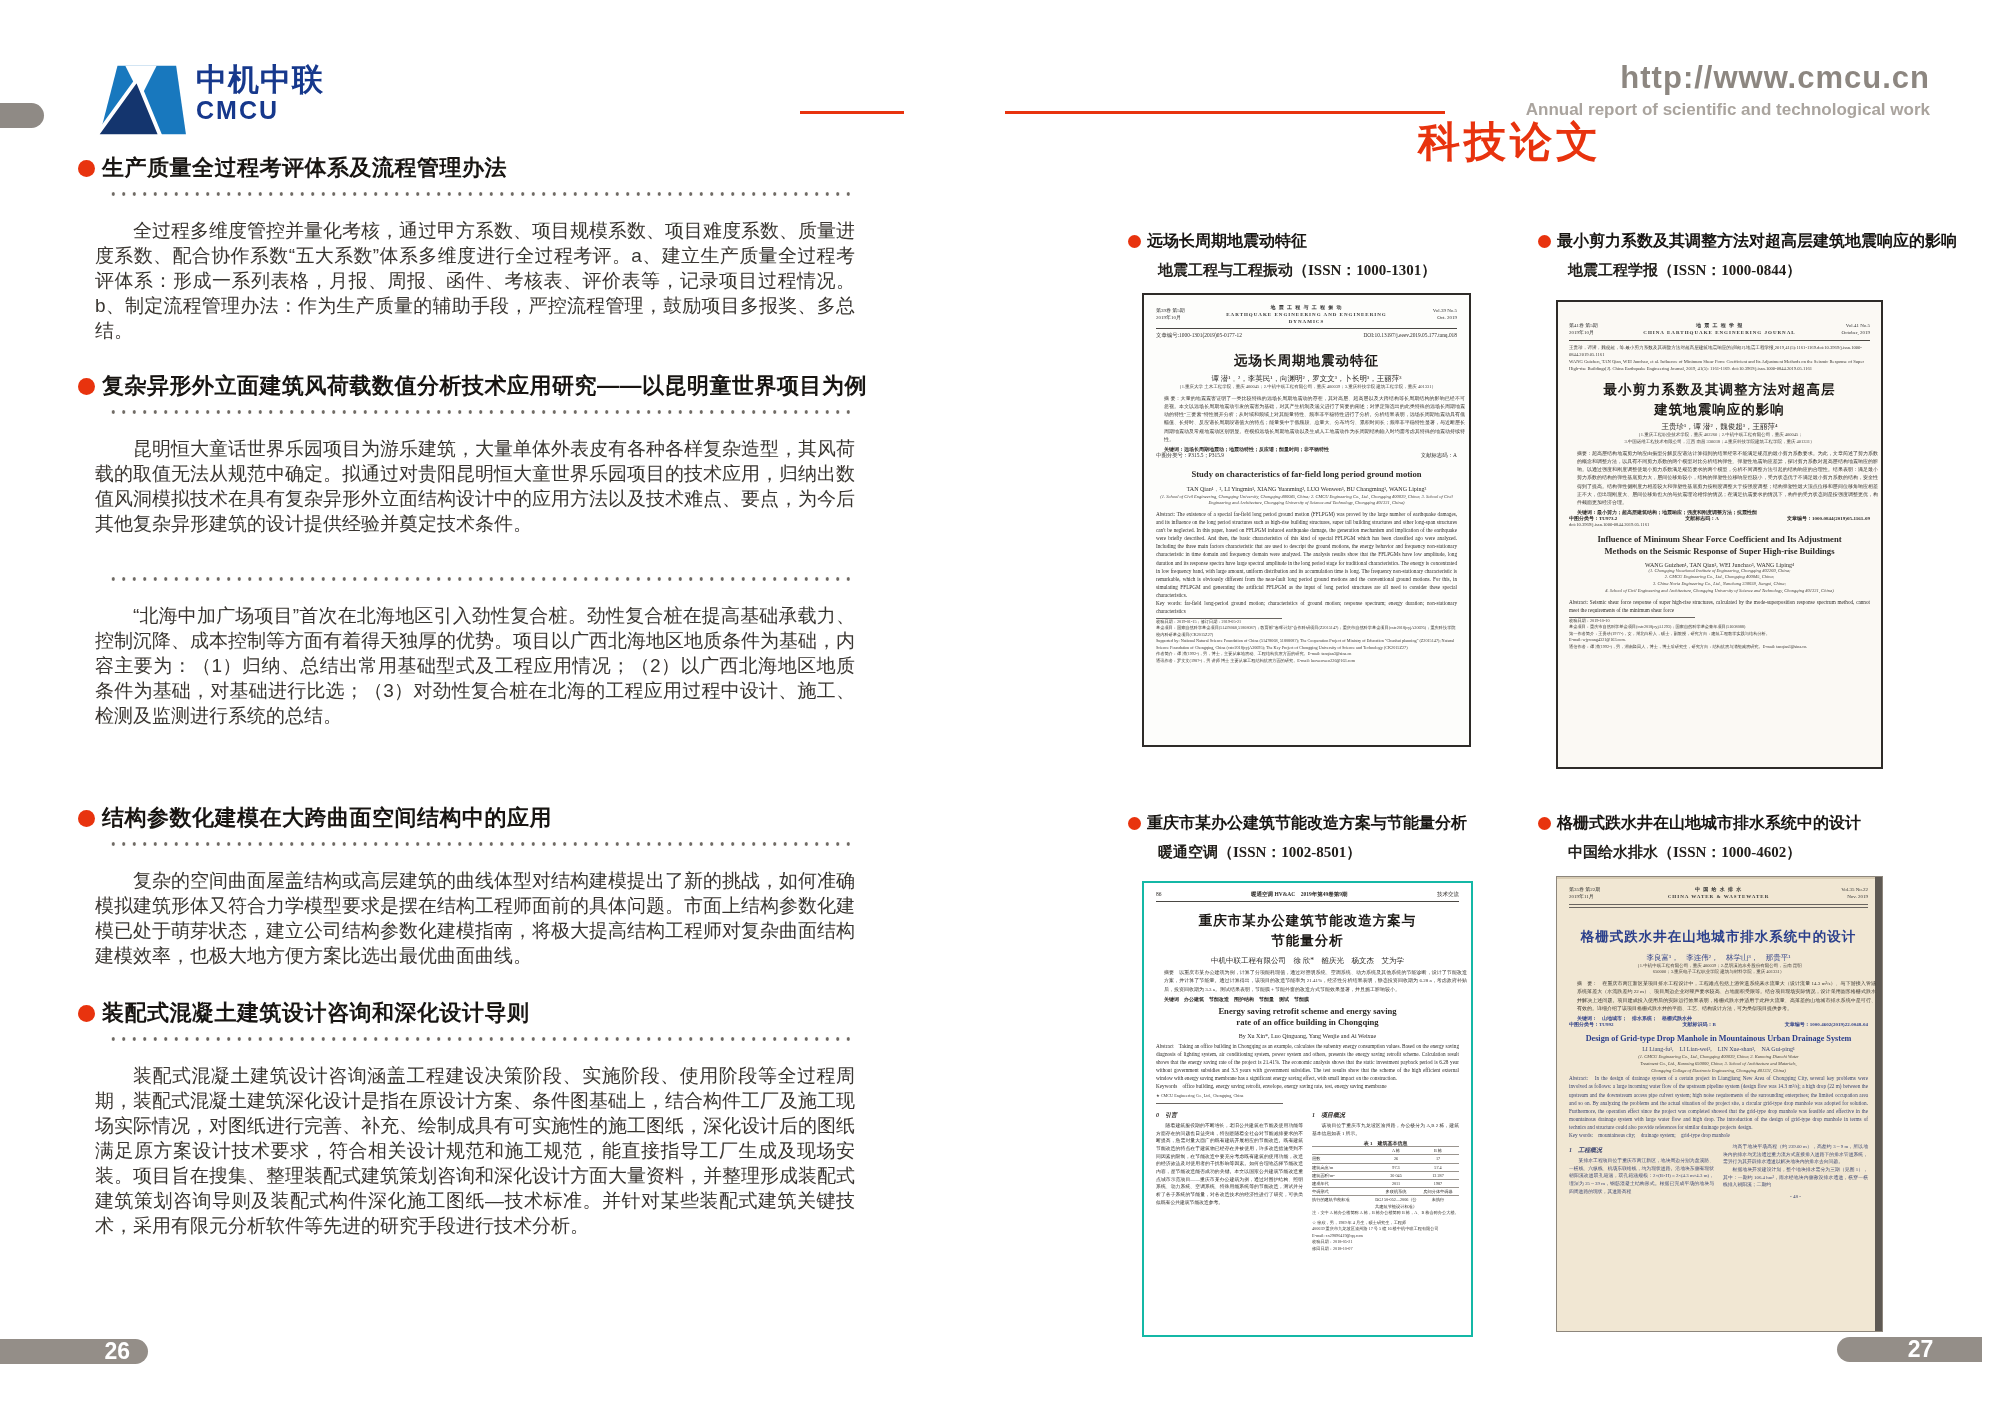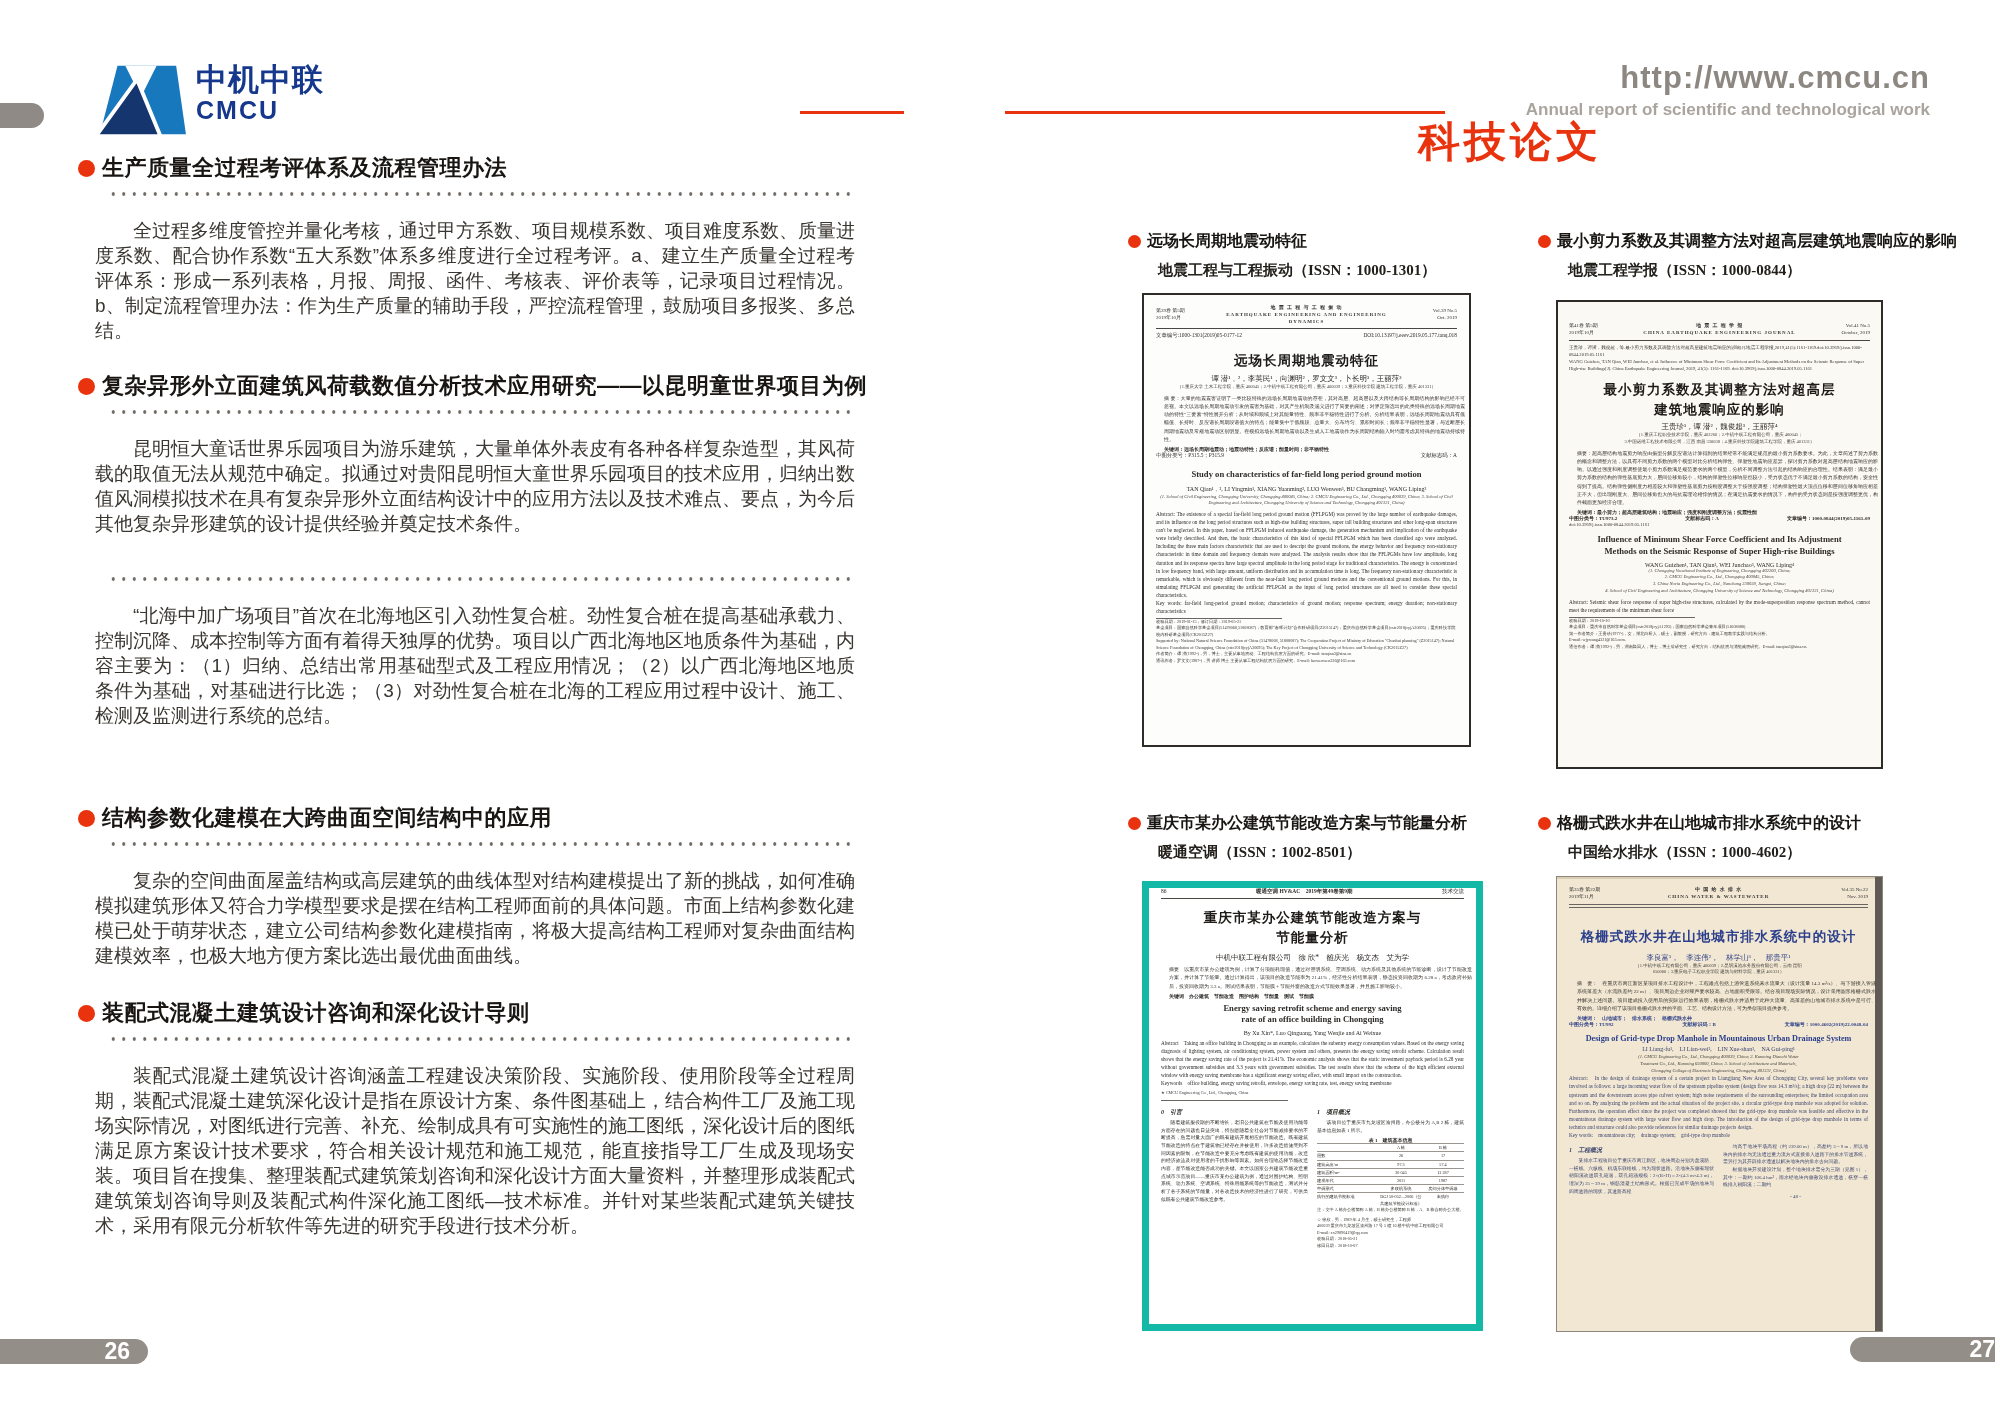--- a/index.html
+++ b/index.html
@@ -43,21 +43,21 @@
   .paper-head{display:flex;align-items:center;}
   .pdot{width:13px;height:13px;border-radius:50%;background:#e8330e;flex:0 0 13px;margin-right:6px;}
   .paper-title{font-size:16px;font-weight:bold;color:#181512;white-space:nowrap;}
   .paper-journal{margin:9px 0 0 30px;font-family:"Liberation Serif",serif;font-size:15px;
                  font-weight:bold;color:#23201c;white-space:nowrap;}
 
   
   .thumb{position:absolute;overflow:hidden;font-family:"Liberation Serif",serif;color:#2e2b28;}
   .t1{left:1142px;top:293px;width:301px;height:430px;background:#fdfdfb;border:2px solid #2e2b28;padding:10px 12px;}
   .t2{left:1556px;top:300px;width:301px;height:423px;background:#fbf9f4;border:2px solid #2e2b28;padding:21px 11px;}
-  .t3{left:1142px;top:881px;width:303px;height:436px;background:#ffffff;border:7px solid #14b8a6;padding:0 12px;}
+  .t3{left:1142px;top:881px;width:303px;height:436px;background:#ffffff;border:2px solid #14b8a6;padding:8px 12px;}
   .t4{left:1556px;top:876px;width:299px;height:434px;background:#f1e7d3;border:1px solid #8d867c;
       box-shadow:inset -7px 0 0 #5f5a54, inset 0 2px 0 #d9cdb4;padding:10px 14px 10px 12px;color:#3c4570;}
   .t4 .tl-t1big{color:#2b3f8c;} .t4 .tl-etb{color:#2b3f8c;} .t4 .tl-au{color:#35458a;}
   .t4 .tl-kw,.t4 .tl-meta3{color:#35458a;}
 
   .tl{width:100%;}
   .tl-jh{display:flex;justify-content:space-between;align-items:center;font-size:5px;line-height:1.35;
          color:#333;}
   .tl-jh span{white-space:pre-line;display:block;}
   .tl-jh span:nth-child(1){width:20%;text-align:left;}
@@ -93,21 +93,21 @@
   .tl-tr3{display:flex;font-size:4.2px;line-height:1.7;border-top:0.5px solid #9a958f;}
   .tl-tr3 span:nth-child(1){flex:1.5;text-align:left;}
   .tl-tr3 span:nth-child(2),.tl-tr3 span:nth-child(3){flex:1;text-align:center;}
   .tl-pgno{text-align:center;font-size:5px;margin-top:5px;}
 
   
   .pagebar{position:absolute;height:25px;background:#948e88;color:#ffffff;font-size:23px;
            font-weight:bold;line-height:25px;}
   .pagebar-left{left:0;top:1339px;width:148px;border-radius:0 13px 13px 0;text-align:right;
                 padding-right:18px;box-sizing:border-box;}
-  .pagebar-right{right:5px;top:1337px;width:145px;border-radius:13px 0 0 13px;text-align:right;
+  .pagebar-right{right:18px;top:1337px;width:145px;border-radius:13px 0 0 13px;text-align:center;
                  padding-left:22px;box-sizing:border-box;}
 </style>
 </head>
 <body>
 
 <div class="canvas">
 
   <div class="edge-pill"></div>
 
   <div class="logo-mark">

